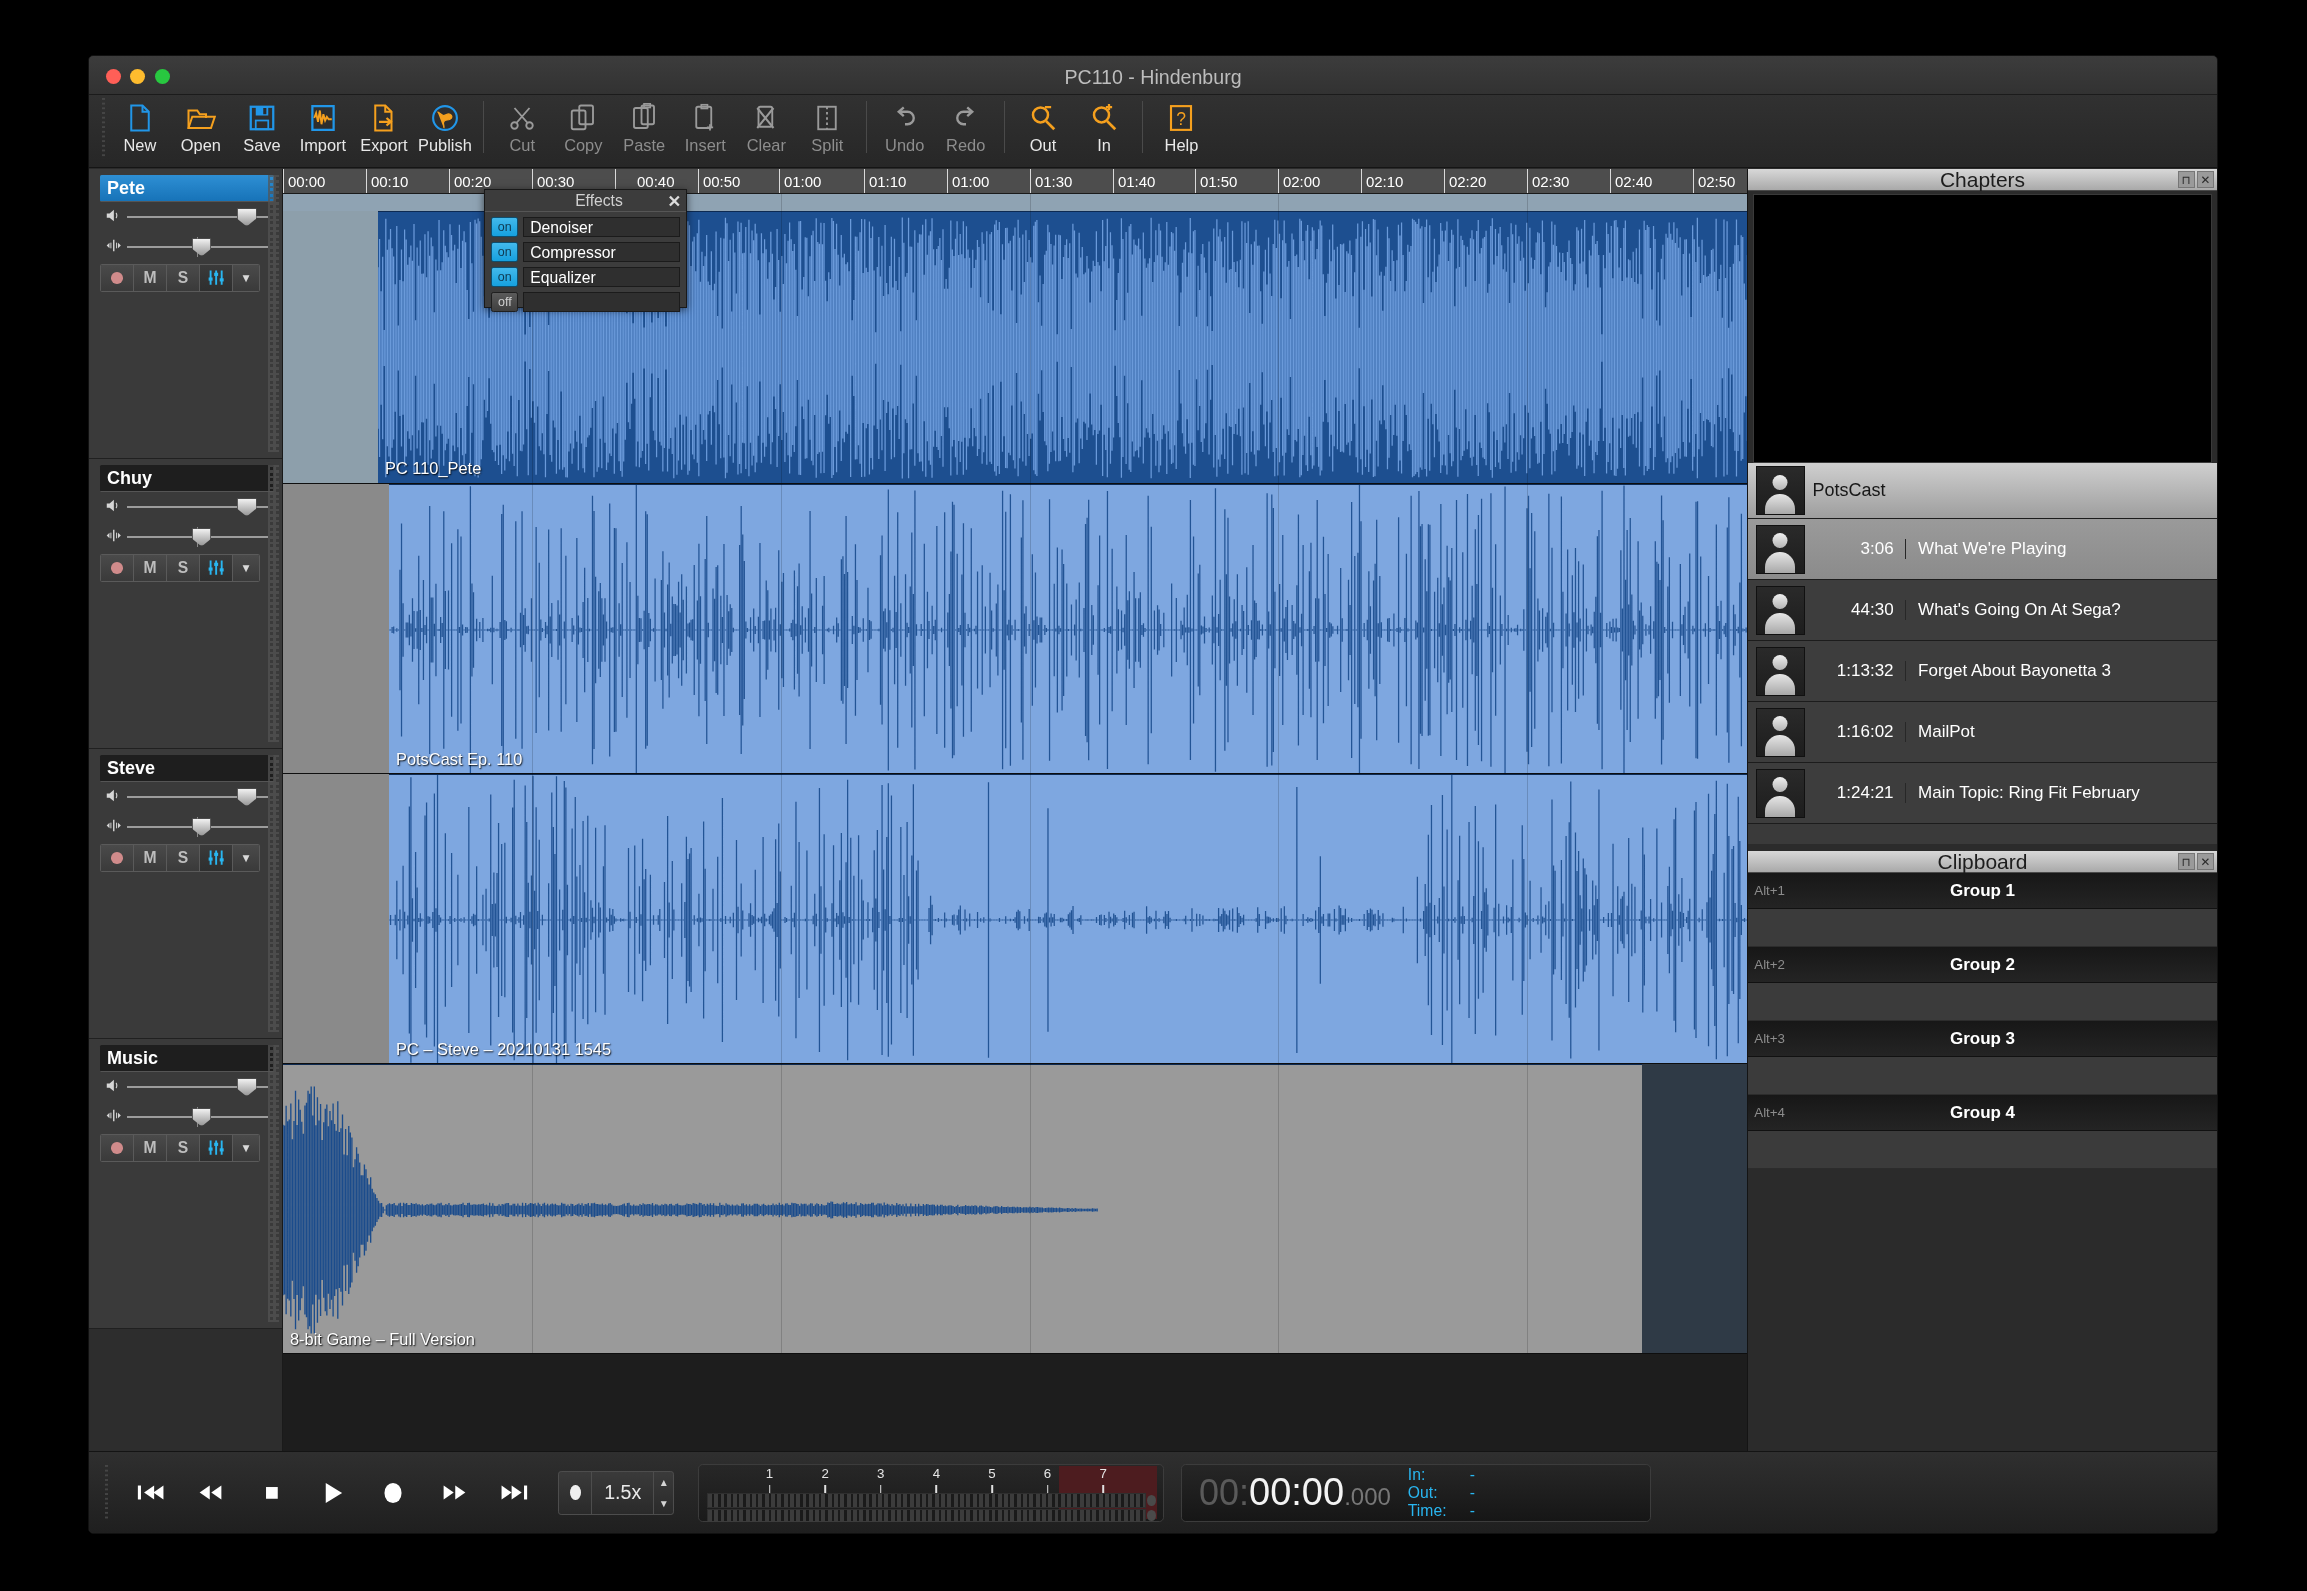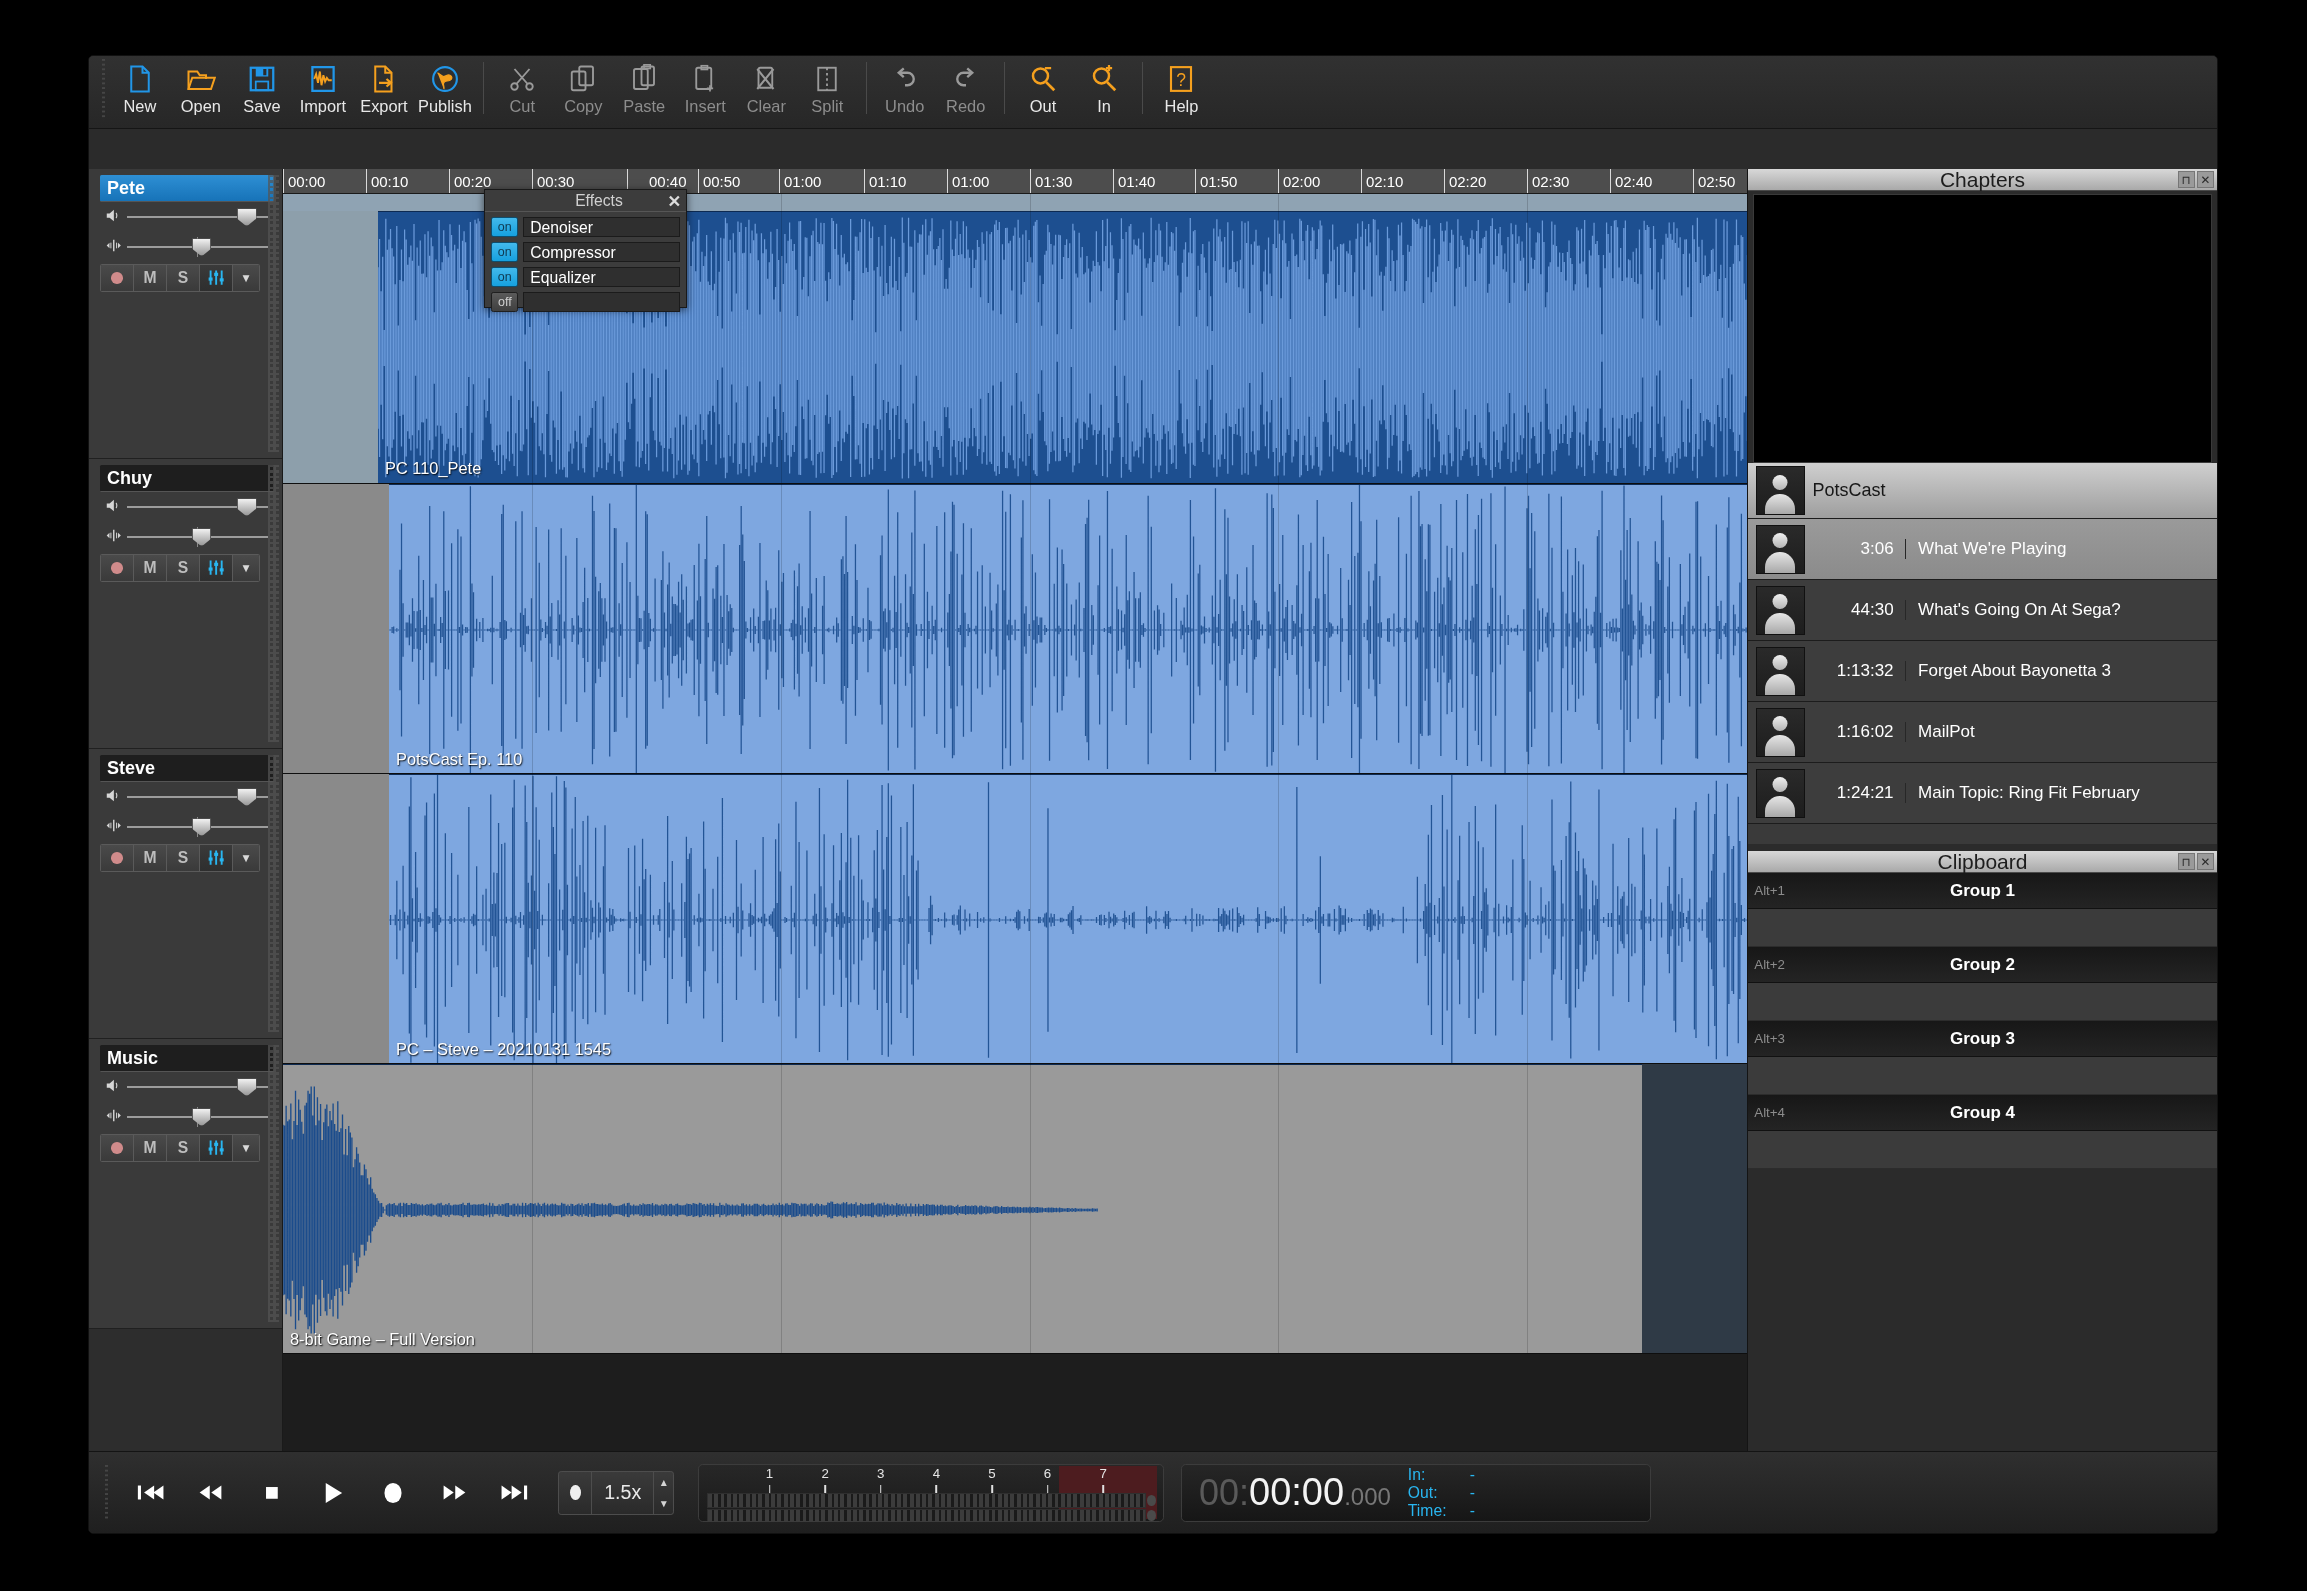--- a/index.html
+++ b/index.html
@@ -271,20 +271,28 @@
 
   
   #hscroll { position: absolute; left: 194px; bottom: 0; height: 12.5px; right: 470px; background: #2b2b2b; }
   #hscroll .nub { position: absolute; left: 15.7px; top: 3.1px; width: 36px; height: 7px; border-radius: 3.9px; background: #8f8f8f; }
 </style>
 </head>
 <body>
 
 <div id="app-window">
 
+  <div id="titlebar">
+    <div class="traffic">
+      <i class="tl-close"></i>
+      <i class="tl-min"></i>
+      <i class="tl-max"></i>
+    </div>
+    <div class="title">PC110 - Hindenburg</div>
+  </div>
 
   <div id="toolbar">
     <div class="grip"></div>
     <div id="tb-content" style="display:flex;align-items:flex-start;">
         <div class="tb-group">
           <div class="tb-btn">
             <div class="ic">
               <svg width="30" height="30" viewBox="0 0 24 24">
                 <path d="M5 2h9l5 5v15H5z" fill="none" stroke="#2196e8" stroke-width="1.6"></path>
                 <path d="M14 2v5h5" fill="none" stroke="#2196e8" stroke-width="1.6"></path>
@@ -636,21 +644,21 @@
           <div class="head-vgrip"></div>
         </div>
       </div>
 
     <div id="center">
       <div id="ruler">
           <div class="tk" style="left: 0px;">00:00</div>
           <div class="tk" style="left: 83px;">00:10</div>
           <div class="tk" style="left: 166px;">00:20</div>
           <div class="tk" style="left: 249px;">00:30</div>
-          <div class="tk" style="left: 344px; padding-left: 21px;">00:40</div>
+          <div class="tk" style="left: 332px; padding-left: 21px;">00:40</div>
           <div class="tk" style="left: 415px;">00:50</div>
           <div class="tk" style="left: 496px;">01:00</div>
           <div class="tk" style="left: 581px;">01:10</div>
           <div class="tk" style="left: 664px;">01:00</div>
           <div class="tk" style="left: 747px;">01:30</div>
           <div class="tk" style="left: 830px;">01:40</div>
           <div class="tk" style="left: 912px;">01:50</div>
           <div class="tk" style="left: 995px;">02:00</div>
           <div class="tk" style="left: 1078px;">02:10</div>
           <div class="tk" style="left: 1161px;">02:20</div>

